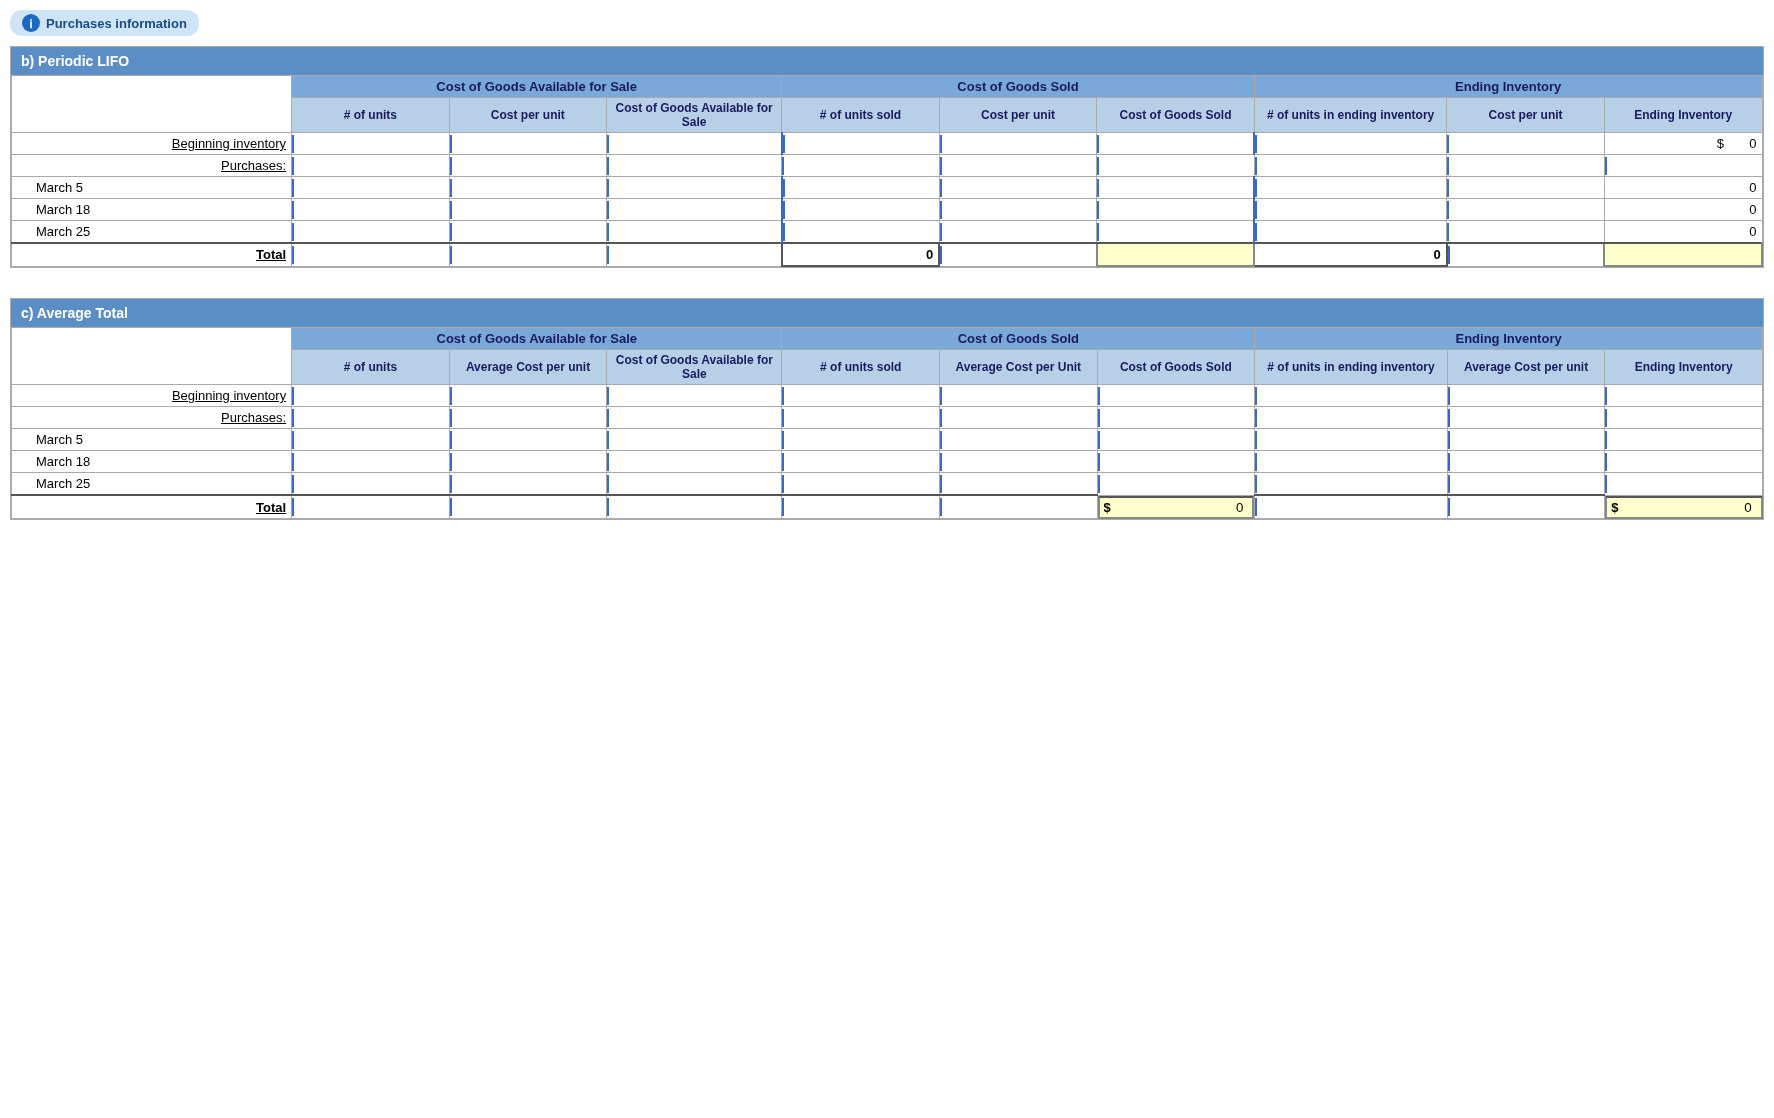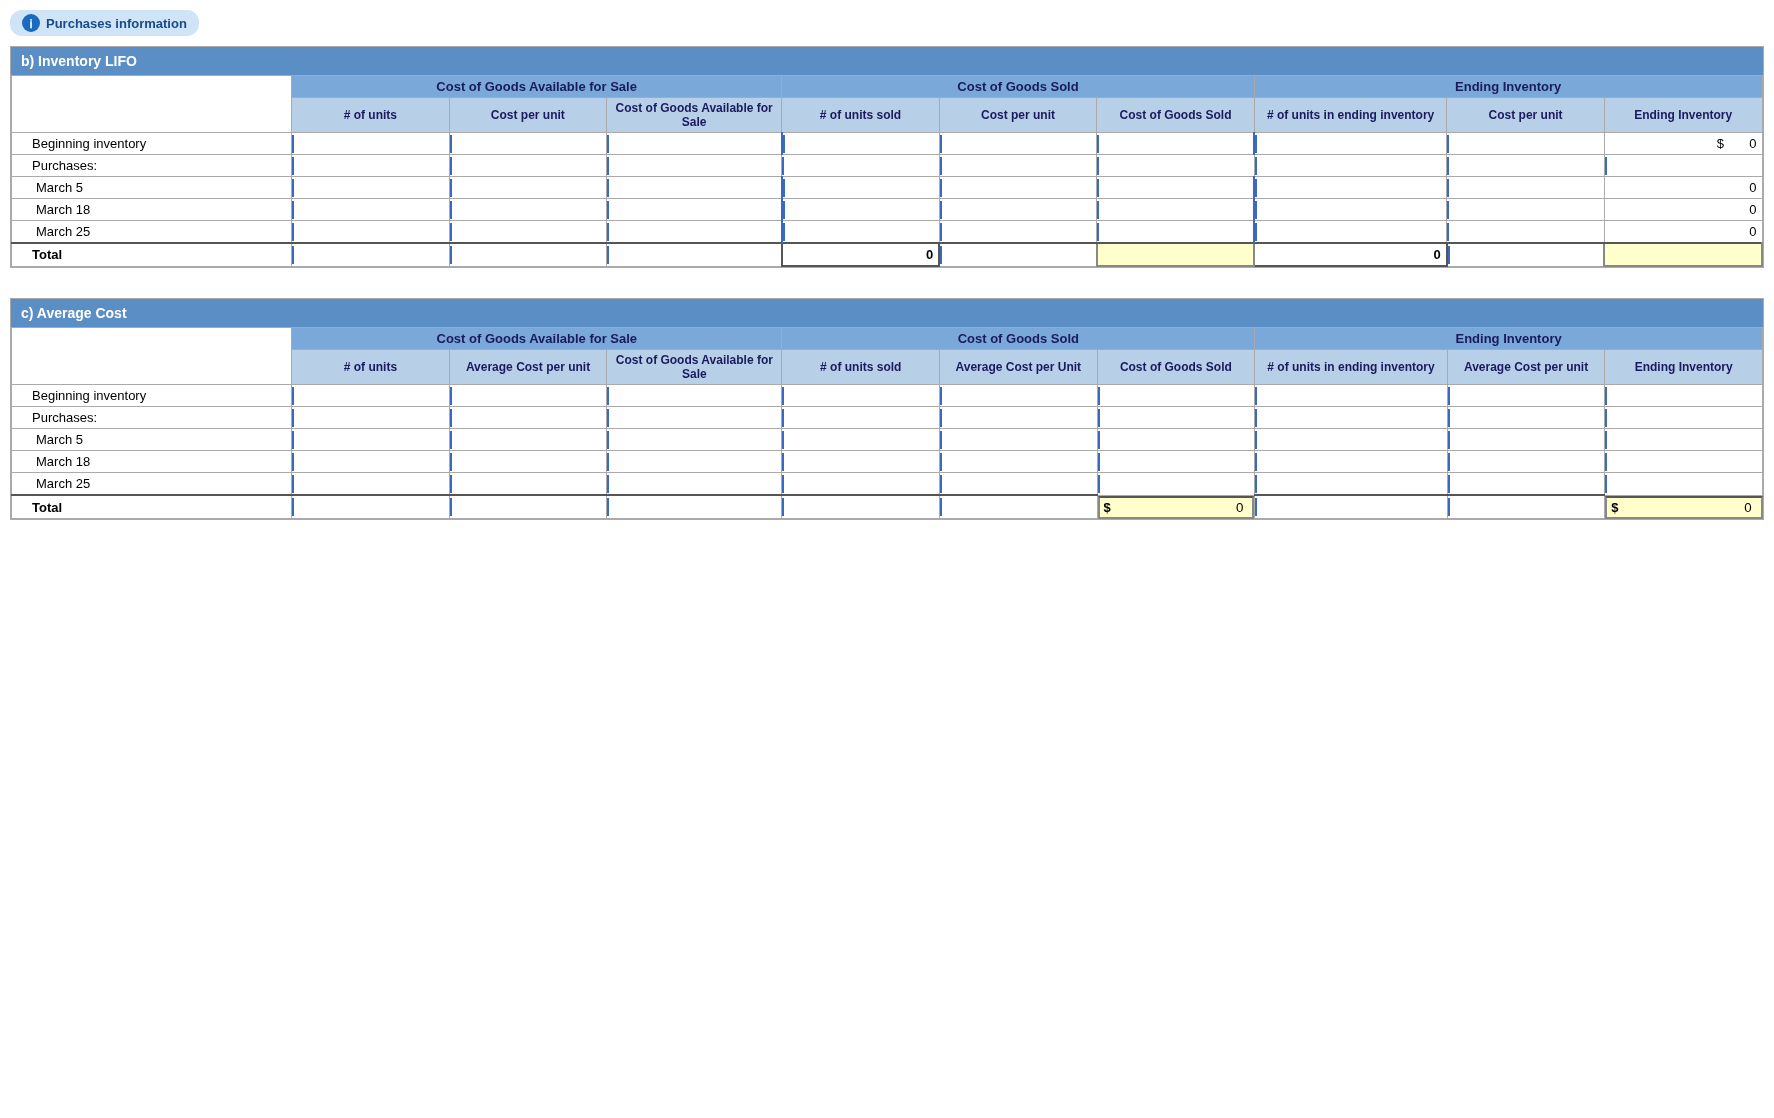--- a/index.html
+++ b/index.html
@@ -56,22 +56,23 @@
     }
 
     th, td {
       border: 1px solid #aaa;
       padding: 3px 5px;
       text-align: center;
       vertical-align: middle;
     }
 
     td.row-label {
-      text-align: left;
+      text-align: right;
       padding-left: 20px;
+      text-decoration: underline;
     }
     td.row-label-indent {
       text-align: left;
       padding-left: 24px;
     }
 
     .header-group {
       background: #7aa8d8;
       color: #1a1a5e;
       font-weight: bold;
@@ -129,21 +130,21 @@
 <body>
 
 
 
 <div class="required-info">
   <span>Purchases information</span>
 </div>
 
 
 <div class="section-container">
-  <div class="section-title">b) Inventory LIFO</div>
+  <div class="section-title">b) Periodic LIFO</div>
   <table>
     <colgroup>
       <col style="width:160px">
       <col style="width:90px">
       <col style="width:90px">
       <col style="width:100px">
       <col style="width:90px">
       <col style="width:90px">
       <col style="width:90px">
       <col style="width:110px">
@@ -250,21 +251,21 @@
       </tr>
     </tbody>
   </table>
 </div>
 
 
 <div style="height:10px;"></div>
 
 
 <div class="section-container">
-  <div class="section-title">c) Average Cost</div>
+  <div class="section-title">c) Average Total</div>
   <table>
     <colgroup>
       <col style="width:160px">
       <col style="width:90px">
       <col style="width:90px">
       <col style="width:100px">
       <col style="width:90px">
       <col style="width:90px">
       <col style="width:90px">
       <col style="width:110px">

